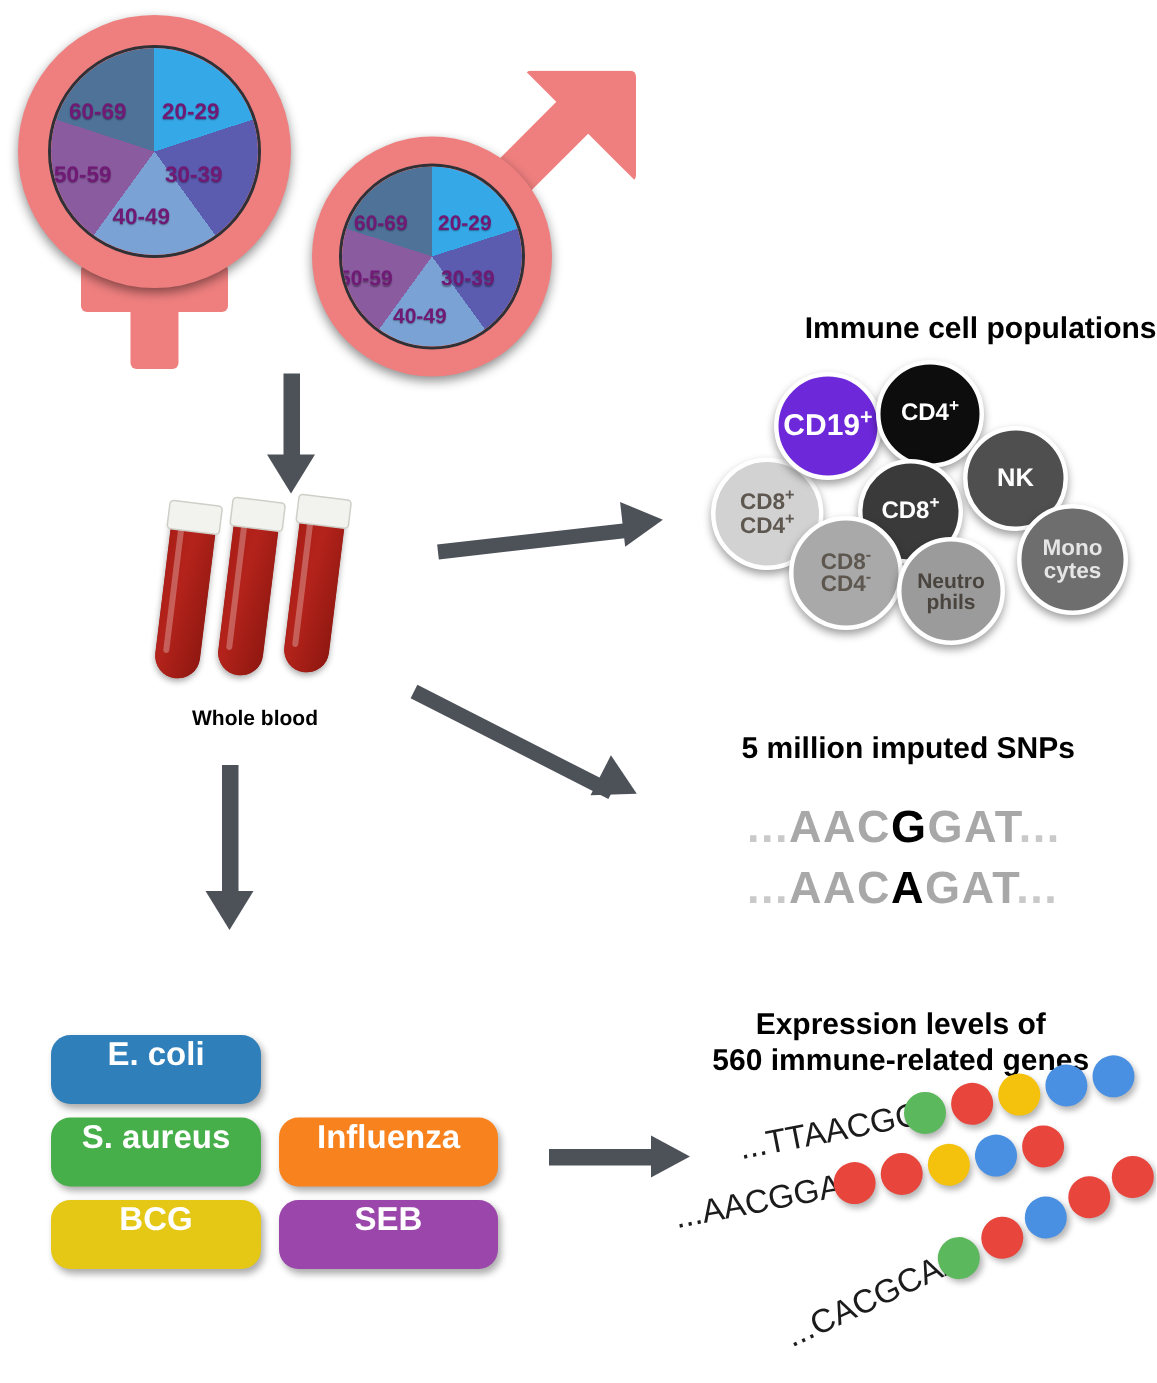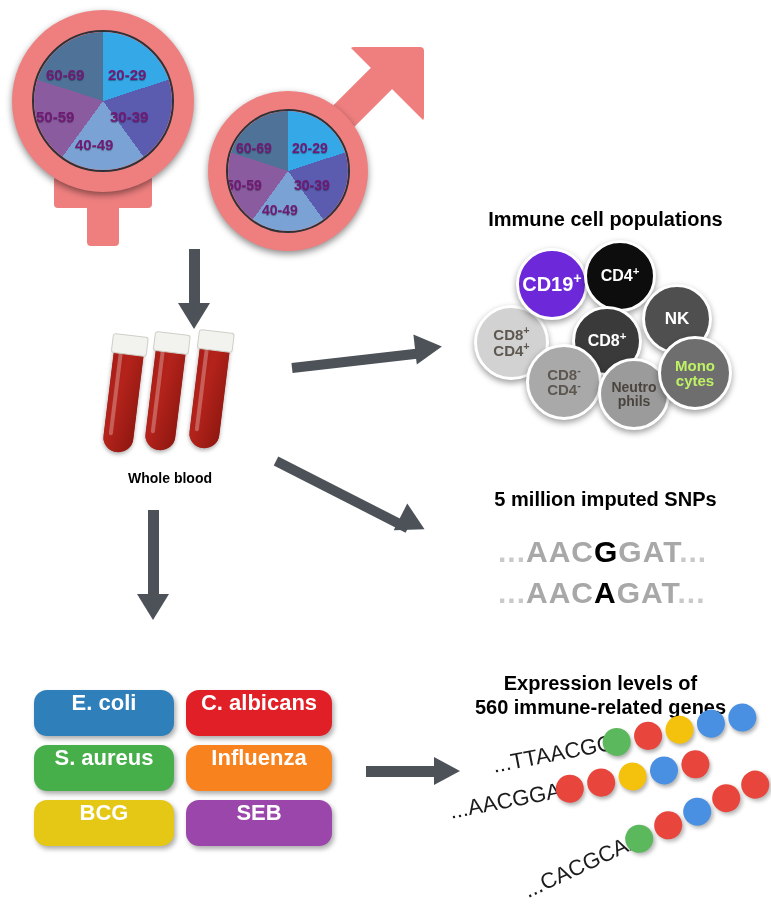--- a/index.html
+++ b/index.html
@@ -5,21 +5,21 @@
   html,body{margin:0;padding:0;background:#ffffff;}
   body{width:771px;height:922px;position:relative;overflow:hidden;
        font-family:"Liberation Sans","DejaVu Sans",sans-serif;}
   .stage{position:relative;width:771px;height:922px;}
 
   .abs{position:absolute;}
 
   
   .hdr{font-weight:bold;color:#000;text-align:center;line-height:1.18;}
   #title-individuals{left:170px;top:6px;width:230px;font-size:23px;}
-  #title-immune{left:440px;top:208px;width:331px;font-size:20px;}
+  #title-immune{left:440px;top:208px;width:331px;font-size:20px;text-align:right;}
   #title-snps{left:440px;top:488px;width:331px;font-size:20px;}
   #title-expression{left:430px;top:672px;width:341px;font-size:20px;}
   #label-whole-blood{left:60px;top:470px;width:220px;font-size:14px;}
 
   
   .sym{position:absolute;}
   .ring{position:absolute;border-radius:50%;background:#ef7f7f;
         box-shadow:0 3px 7px rgba(0,0,0,0.45);}
   .pie-wrap{position:absolute;border-radius:50%;overflow:hidden;
         border:2px solid #2f3136;box-sizing:border-box;}
@@ -202,21 +202,21 @@
       </span>
     </div>
 
     <div class="cell" style="left:148px;top:118px;width:72px;height:72px;background:#9b9b9b;color:#4a443e;font-size:14px;">
       <span>
         <span>Neutro</span><br>
         <span>phils</span>
       </span>
     </div>
 
-    <div class="cell" style="left:208px;top:96px;width:74px;height:74px;background:#6e6e6e;color:#bef264;font-size:15px;">
+    <div class="cell" style="left:228px;top:96px;width:74px;height:74px;background:#6e6e6e;color:#e5e5e5;font-size:15px;">
       <span>
         <span>Mono</span><br>
         <span>cytes</span>
       </span>
     </div>
   </div>
 
   <div class="hdr abs" id="title-snps">5 million imputed SNPs</div>
 
   <div class="snp-row" style="left:498px;top:535px;">
@@ -224,23 +224,20 @@
   </div>
 
   <div class="snp-row" style="left:498px;top:576px;">
     <span class="dimmer">...</span><span class="dim">AAC</span><span class="hit">A</span><span class="dim">GAT</span><span class="dimmer">...</span>
   </div>
 
   <div class="stim" style="left:34px;top:690px;width:140px;height:46px;background:#2e7fba;">
     <span>E. coli</span>
     </div>
 
-  <div class="stim" style="left:186px;top:690px;width:146px;height:46px;background:#e01f26;">
-    <span>C. albicans</span>
-    </div>
 
   <div class="stim" style="left:34px;top:745px;width:140px;height:46px;background:#46af4a;">
     <span>S. aureus</span>
     </div>
 
   <div class="stim" style="left:186px;top:745px;width:146px;height:46px;background:#f7821e;">
     <span>Influenza</span>
     </div>
 
   <div class="stim" style="left:34px;top:800px;width:140px;height:46px;background:#e5c715;">

